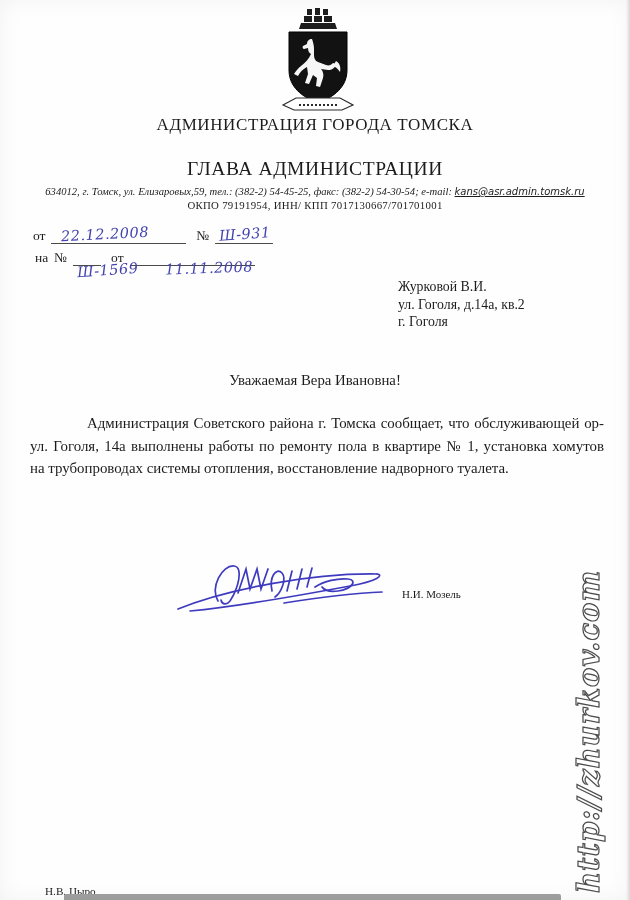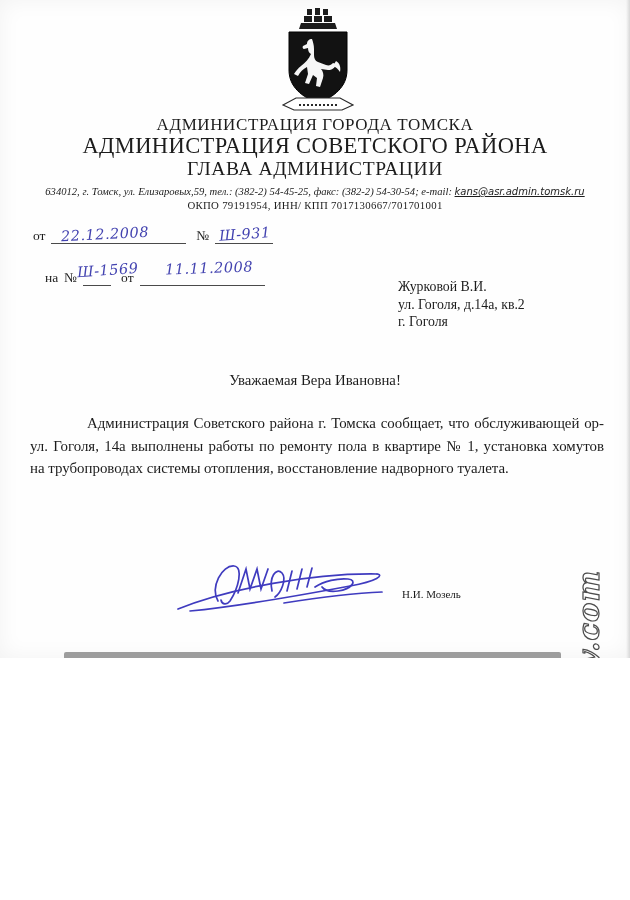--- a/index.html
+++ b/index.html
@@ -1,20 +1,20 @@
 <!DOCTYPE html>
 <html><head>
 <meta charset="utf-8">
 <style>
   * { margin: 0; padding: 0; box-sizing: border-box; }
   html, body { background: #ffffff; }
   .page {
     position: relative;
     width: 630px;
-    height: 658px;
+    height: 900px;
     margin: 0 auto;
     background: #fefefe;
     overflow: hidden;
     font-family: "Liberation Serif", "DejaVu Serif", serif;
     color: #1c1c1c;
     box-shadow: inset 0 0 22px rgba(0,0,0,0.05);
   }
 
   
   .emblem { position: absolute; left: 277px; top: 6px; width: 82px; height: 110px; }
@@ -25,21 +25,21 @@
   .org-line2 { top: 133px; font-size: 22.5px; letter-spacing: 0.4px; }
   .org-line3 { top: 158px; font-size: 19.5px; letter-spacing: 0.6px; }
   .contact-line { position: absolute; top: 186px; left: 0; width: 100%; text-align: center; font-size: 10.6px; white-space: nowrap; font-style: italic; }
   .contact-line .email { font-family: "DejaVu Sans", "Liberation Sans", sans-serif; font-size: 10px; text-decoration: underline; }
   .codes-line { position: absolute; top: 199px; left: 0; width: 100%; text-align: center; font-size: 10.8px; letter-spacing: 0.3px; }
 
   
   .ref { position: absolute; left: 33px; top: 222px; width: 280px; height: 62px; font-size: 13.5px; }
   .ref-row { position: absolute; display: flex; align-items: flex-end; }
   .ref-row1 { top: 6px; left: 0; }
-  .ref-row2 { top: 28px; left: 12px; margin-top: 20px; }
+  .ref-row2 { top: 28px; left: 2px; }
   .ref-label { margin-right: 6px; }
   .blank { display: inline-block; border-bottom: 1px solid #4a4a4a; height: 16px; position: relative; margin-right: 10px; }
   .w135 { width: 135px; }
   .w58  { width: 58px; margin-right: 0; }
   .w28  { width: 28px; }
   .w125 { width: 125px; margin-right: 0; }
   .hand {
     position: absolute;
     font-family: "DejaVu Serif", serif;
     font-style: italic;
@@ -116,21 +116,20 @@
       <path d="M59 55 c4 2 5 7 4 11 c-2 -3 -4 -5 -7 -6 z"></path>
     </g>
 
     <g>
       <path d="M6 99 l13 -7 h44 l13 7 -11 5 h-48 z" fill="#ffffff" stroke="#2a2a2a" stroke-width="1.2"></path>
       <line x1="22" y1="99" x2="60" y2="99" stroke="#2a2a2a" stroke-width="2" stroke-dasharray="2,2"></line>
     </g>
   </svg>
 
   <div class="org-line org-line1">АДМИНИСТРАЦИЯ ГОРОДА ТОМСКА</div>
-  <div class="org-line org-line2">АДМИНИСТРАЦИЯ СОВЕТСКОГО РАЙОНА</div>
   <div class="org-line org-line3">ГЛАВА АДМИНИСТРАЦИИ</div>
 
   <div class="contact-line">
     <span>634012, г. Томск, ул. Елизаровых,59,  тел.: (382-2) 54-45-25, факс: (382-2) 54-30-54; e-mail: </span><span class="email">kans@asr.admin.tomsk.ru</span>
   </div>
   <div class="codes-line">ОКПО 79191954,   ИНН/ КПП 7017130667/701701001</div>
 
   <div class="ref">
     <div class="ref-row ref-row1">
       <span class="ref-label">от</span>

